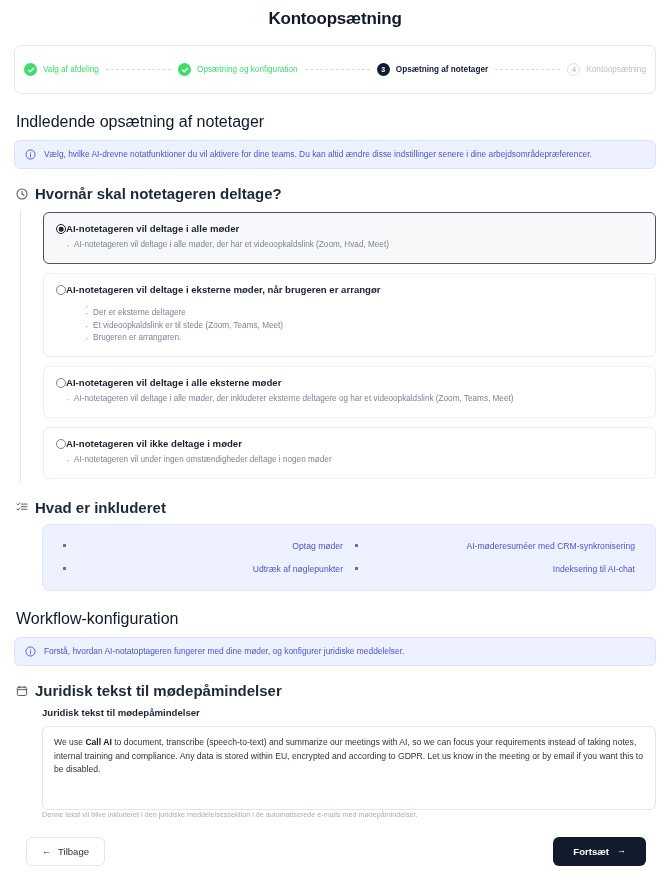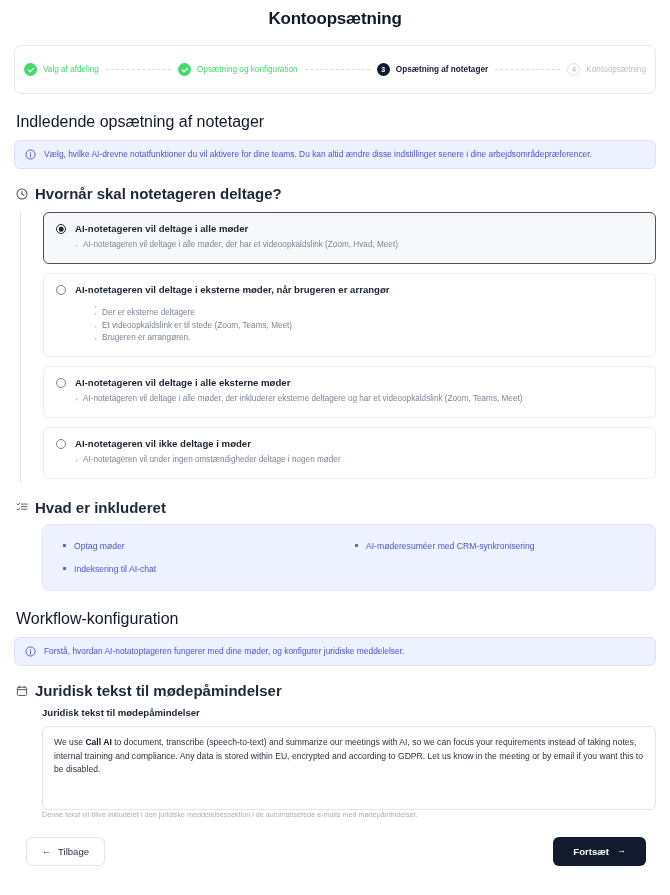--- a/index.html
+++ b/index.html
@@ -96,21 +96,21 @@
     border: 1px solid #eceef2;
     border-radius: 6px;
     background: #fff;
     padding: 10px 12px 11px 12px;
     margin-bottom: 9px;
   }
   .radio-card.selected {
     border: 1.5px solid #4b5160;
     background: #f7f8f9;
   }
-  .radio-row { display: flex; align-items: flex-start; gap: 9px; }
+  .radio-row { display: flex; align-items: flex-start; }
   .radio-dot {
     width: 10px; height: 10px; border-radius: 50%;
     border: 1.3px solid #7b818d; background: #fff;
     flex: 0 0 auto; margin-top: 1px;
     position: relative;
   }
   .radio-card.selected .radio-dot { border-color: #20242e; }
   .radio-card.selected .radio-dot::after {
     content: ""; position: absolute;
     left: 50%; top: 50%; transform: translate(-50%,-50%);
@@ -127,20 +127,21 @@
     content: "\00B7";
     position: absolute; left: 0; top: -1px;
     font-size: 10px; color: #9aa2b0;
   }
   .bullets-indent { margin-left: 19px; }
 
   
   .included-wrap {
     margin-left: 6px;
     padding-left: 22px;
+    text-align: right;
   }
   .included-box {
     background: #eef1ff;
     border: 1px solid #e2e6fc;
     border-radius: 7px;
     padding: 16px 20px;
     display: grid;
     grid-template-columns: 1fr 1fr;
     row-gap: 13px;
     column-gap: 12px;
@@ -329,20 +330,21 @@
         <path d="M6.2 9.6 H12.8"></path>
       </svg>
     </span>
     <span>Hvad er inkluderet</span>
   </div>
 
   <div class="included-wrap">
     <div class="included-box">
       <div class="inc-item">Optag møder</div>
       <div class="inc-item">AI-møderesuméer med CRM-synkronisering</div>
+      <div class="inc-item">Udtræk af nøglepunkter</div>
       <div class="inc-item">Indeksering til AI-chat</div>
     </div>
   </div>
 
   <div class="section-title">Workflow-konfiguration</div>
 
   <div class="info-banner">
     <span class="ic">
       <svg viewBox="0 0 14 14" fill="none" stroke="currentColor" stroke-width="1.2">
           <circle cx="7" cy="7" r="5.8"></circle>

